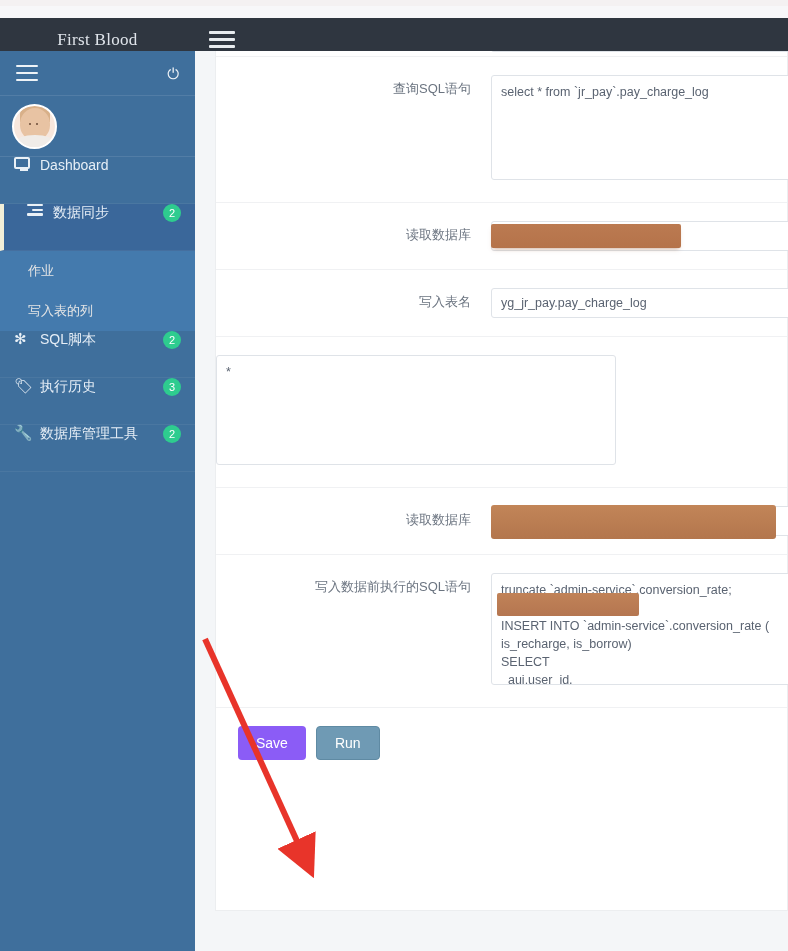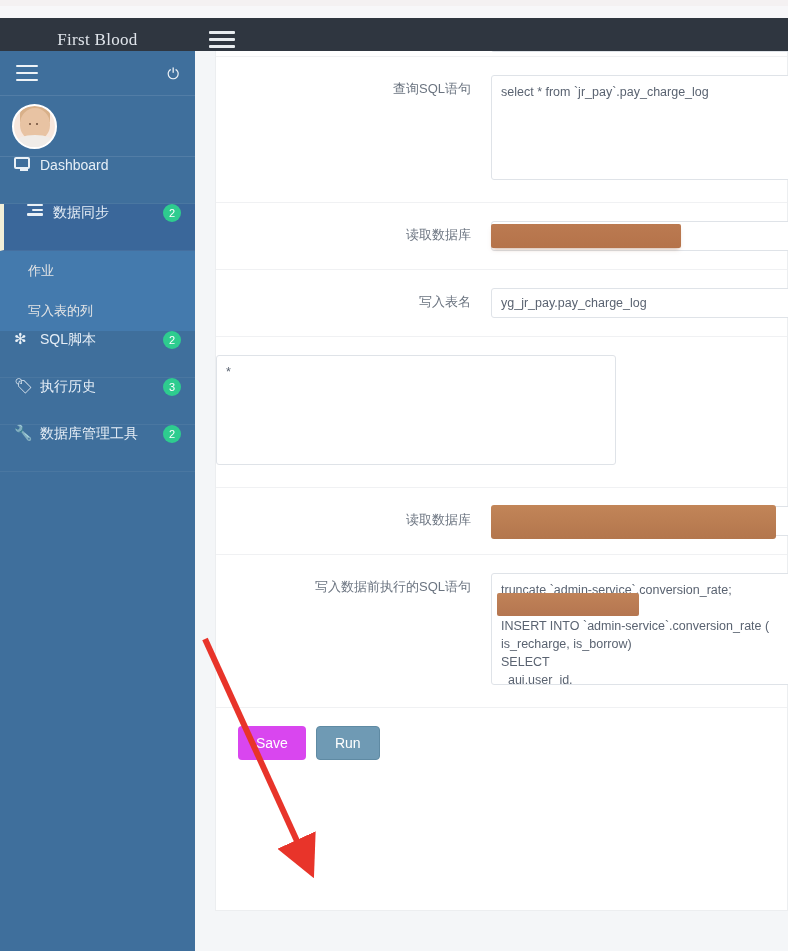--- a/index.html
+++ b/index.html
@@ -143,21 +143,21 @@
   .redact.r3{left:6px;top:20px;width:142px;height:23px;
     background:linear-gradient(180deg,#c08258,#b57650);}
 
   
   .btnrow{display:flex;gap:10px;padding:18px 0 18px 22px;}
   .btn{
     border:none;border-radius:4px;color:#ffffff;font-size:14px;
     padding:9px 18px;cursor:pointer;line-height:1;
     font-family:"Liberation Sans","DejaVu Sans",sans-serif;
   }
-  .btn-save{background:#d946ef;}
+  .btn-save{background:#8b5cf6;}
   .btn-run{background:#6f9ab4;border:1px solid #5f8aa3;}
 
   
   .arrow-layer{position:absolute;left:0;top:0;width:788px;height:951px;pointer-events:none;}
 </style>
 </head>
 <body>
 
 <div class="app">
 

